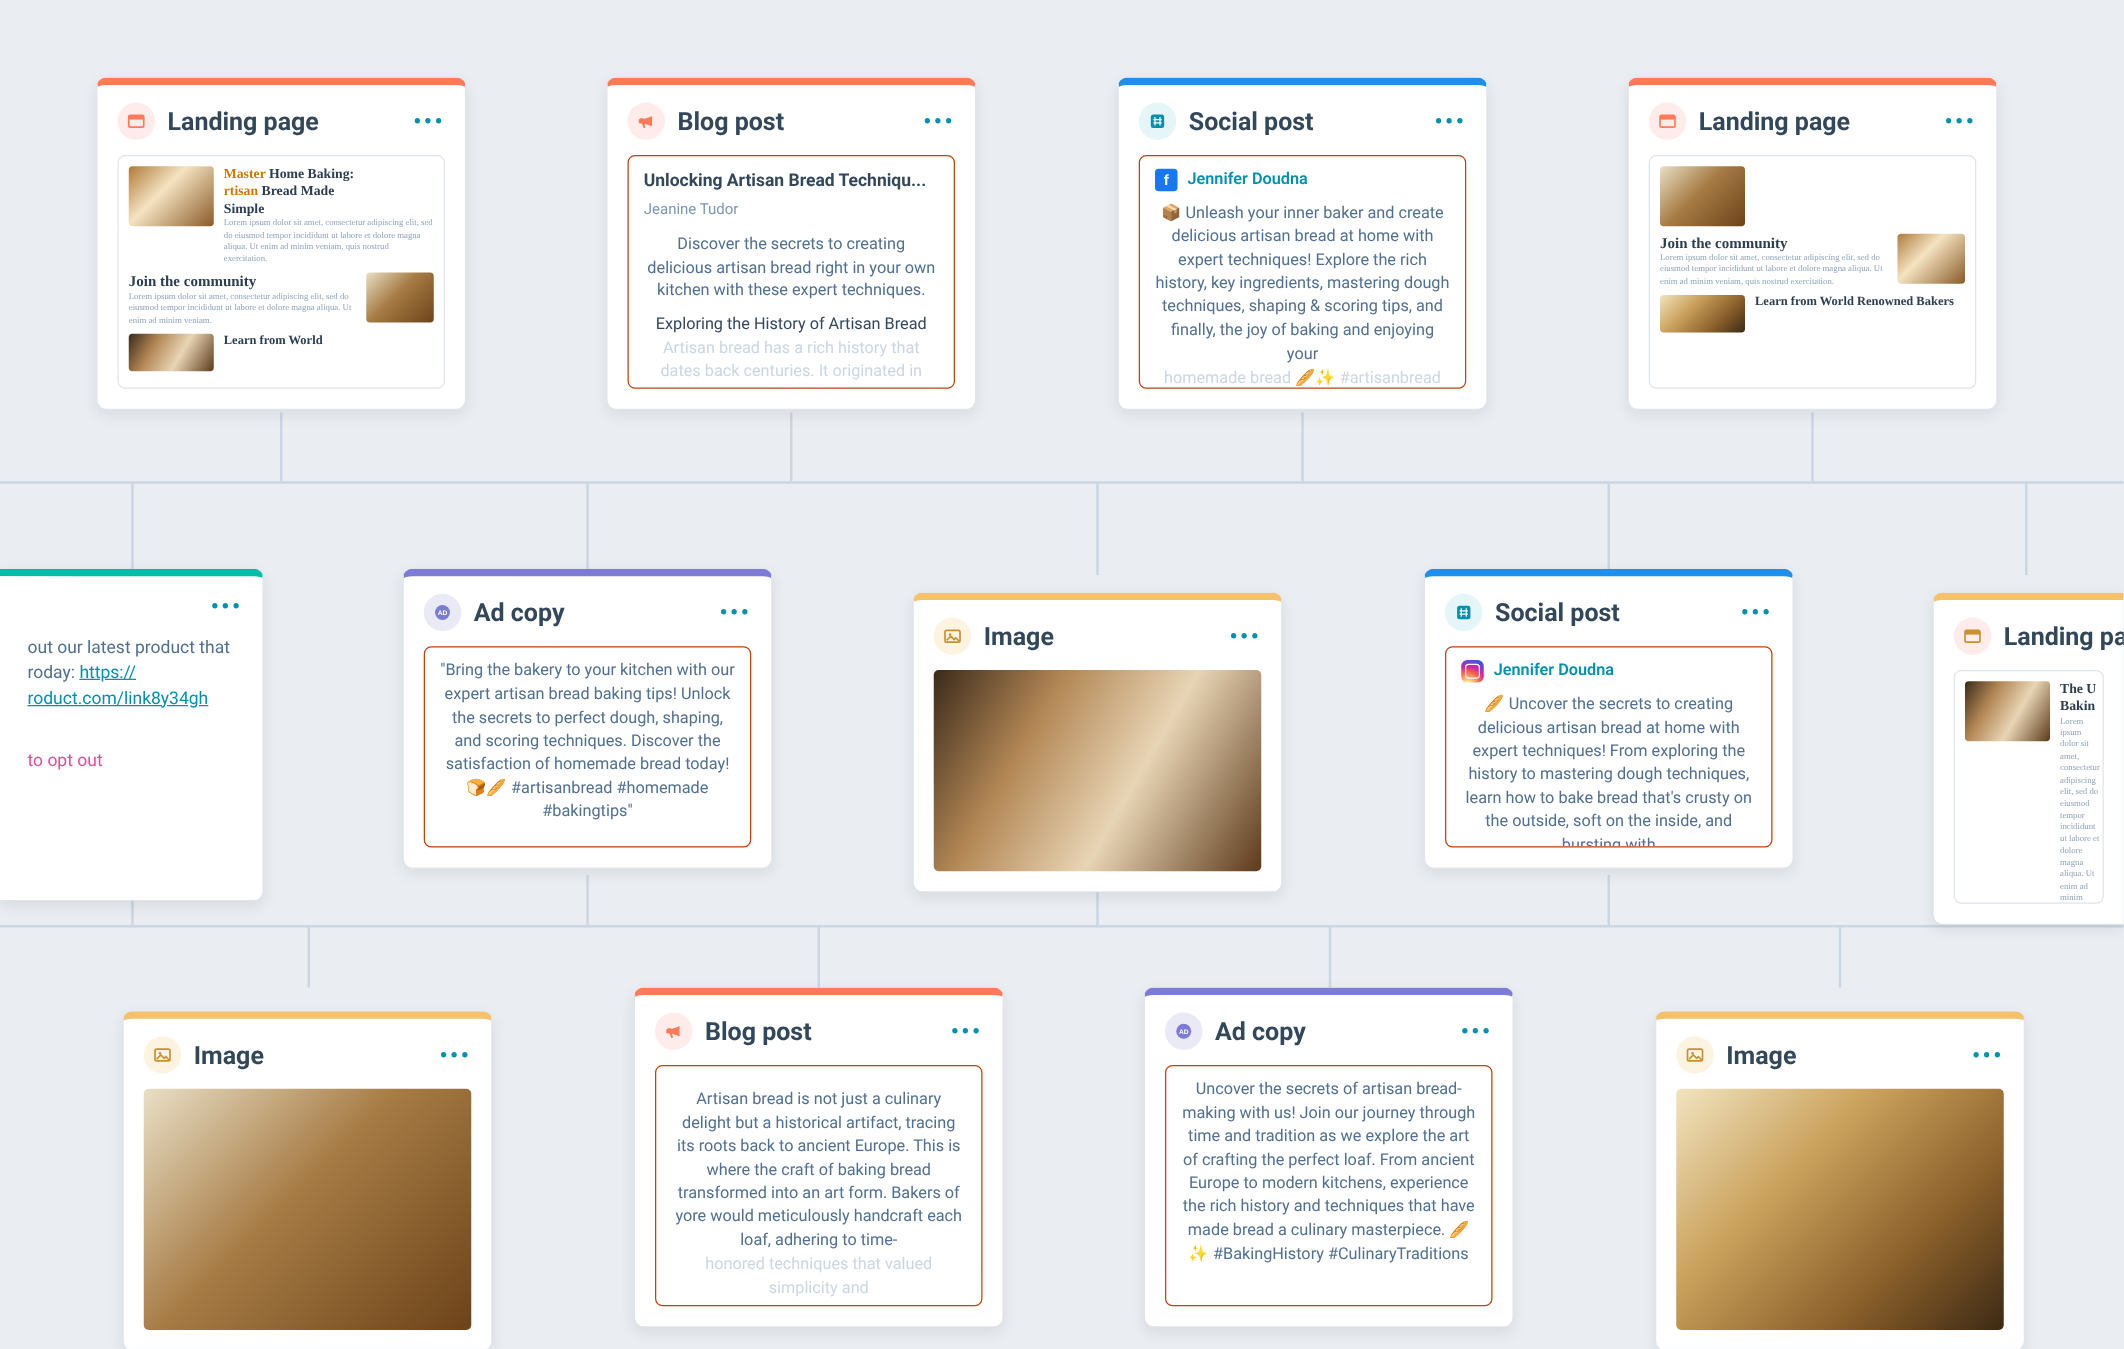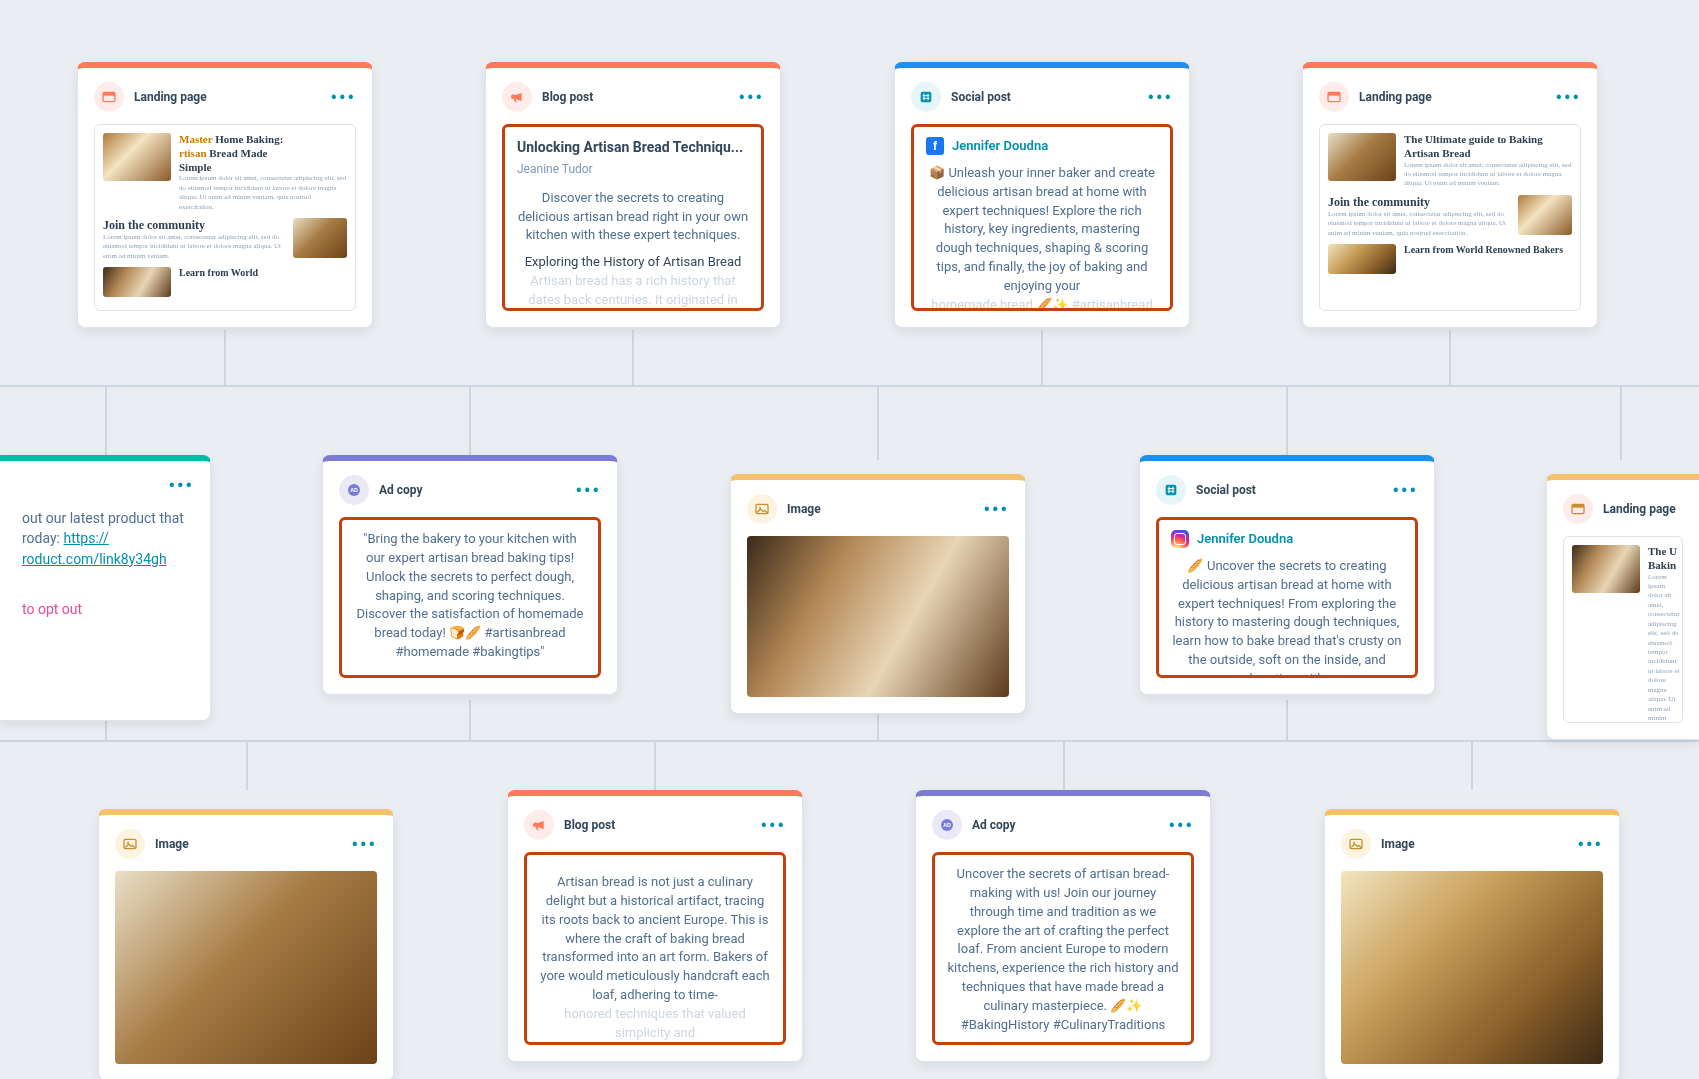--- a/index.html
+++ b/index.html
@@ -56,35 +56,35 @@
     border-radius: 50%;
     background: #fdecea;
     display: flex;
     align-items: center;
     justify-content: center;
     flex-shrink: 0;
   }
   .icon-badge svg { width: 16px; height: 16px; }
   .card-title {
     font-weight: 700;
-    font-size: 12px;
+    font-size: 20px;
     color: #33475b;
     flex: 1;
   }
   .more-dots {
     color: #0091ae;
     font-weight: 700;
     letter-spacing: 2px;
     font-size: 18px;
     cursor: pointer;
     user-select: none;
   }
 
   .inner-box {
-    border: 3px solid #c2410c;
+    border: 1px solid #c2410c;
     border-radius: 6px;
     padding: 10px 12px;
     font-size: 12.5px;
     line-height: 1.45;
     color: #516f90;
     overflow: hidden;
     flex: 1;
   }
   .inner-box .inner-title {
     font-weight: 700;
@@ -319,24 +319,20 @@
           <rect x="3" y="5" width="18" height="14" rx="2" fill="none" stroke="#ff7a59" stroke-width="2"></rect>
           <rect x="3" y="5" width="18" height="5" fill="#ff7a59"></rect>
         </svg>
     </span>
     <span class="card-title">Landing page</span>
     <span class="more-dots">•••</span>
   </div>
   <div class="lp">
     <div class="lp-row">
       <div class="lp-thumb grad-bread3"></div>
-      <div>
-        <div class="lp-title">The Ultimate guide to Baking Artisan Bread</div>
-        <div class="lp-text">Lorem ipsum dolor sit amet, consectetur adipiscing elit, sed do eiusmod tempor incididunt ut labore et dolore magna aliqua. Ut enim ad minim veniam.</div>
-      </div>
     </div>
     <div class="lp-row">
       <div style="flex:1">
         <div class="lp-section">Join the community</div>
         <div class="lp-text">Lorem ipsum dolor sit amet, consectetur adipiscing elit, sed do eiusmod tempor incididunt ut labore et dolore magna aliqua. Ut enim ad minim veniam, quis nostrud exercitation.</div>
       </div>
       <div class="lp-thumb right grad-bread1"></div>
     </div>
     <div class="lp-row">
       <div class="lp-thumb grad-bread4" style="height:30px"></div>

